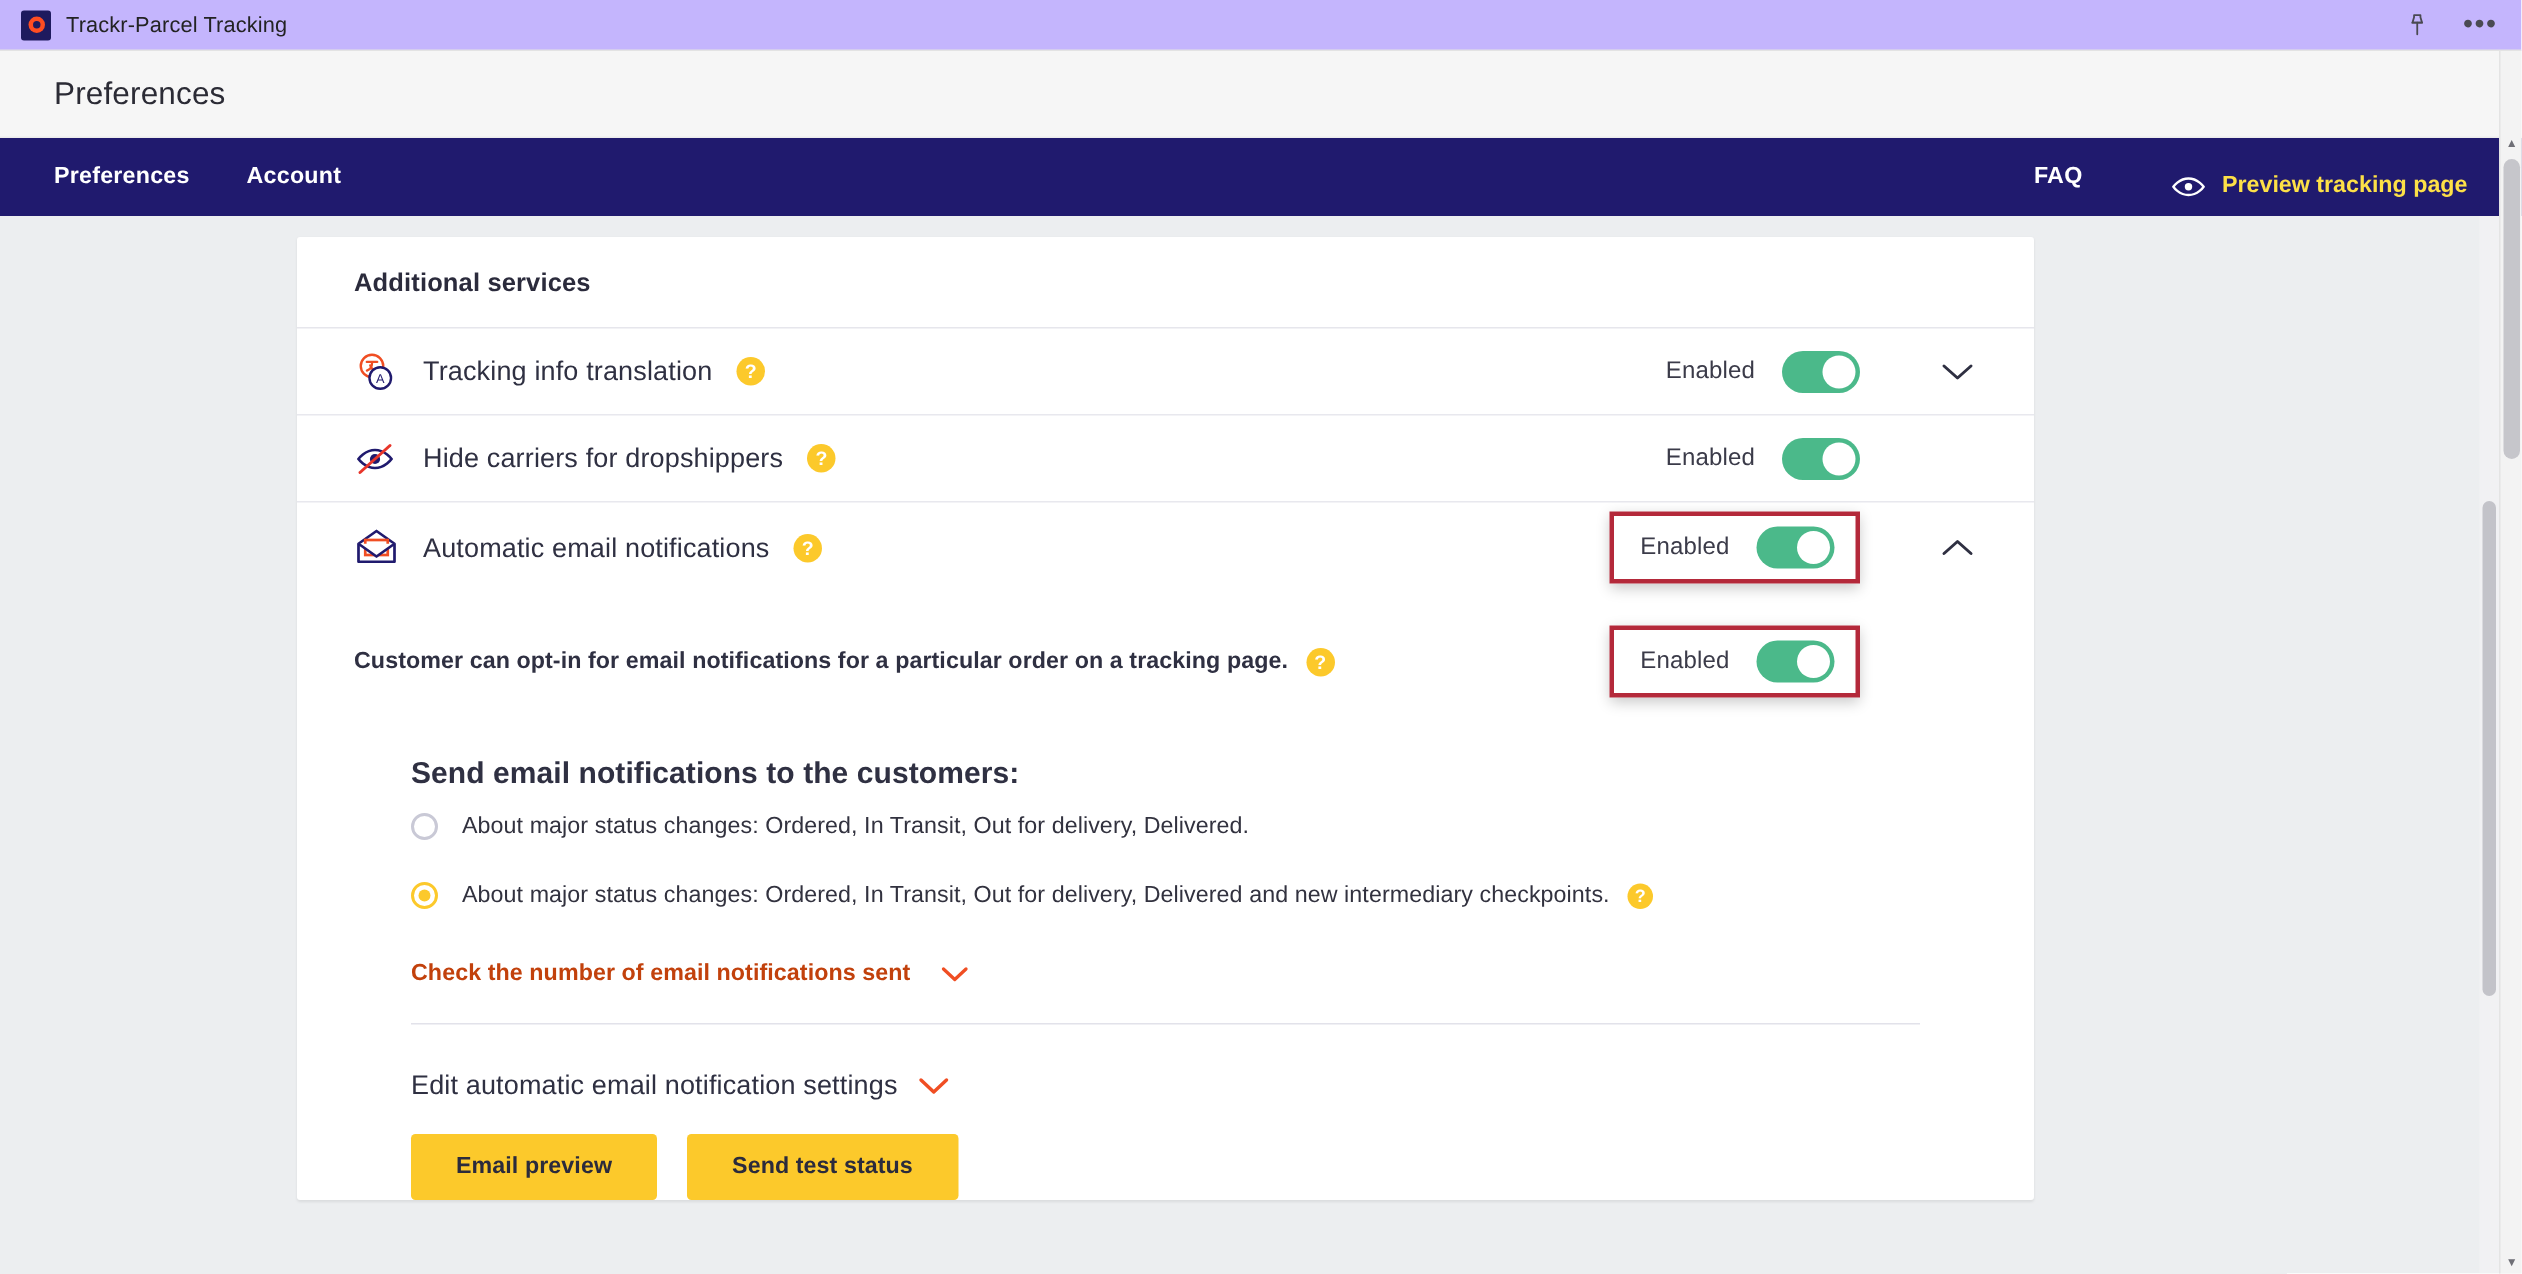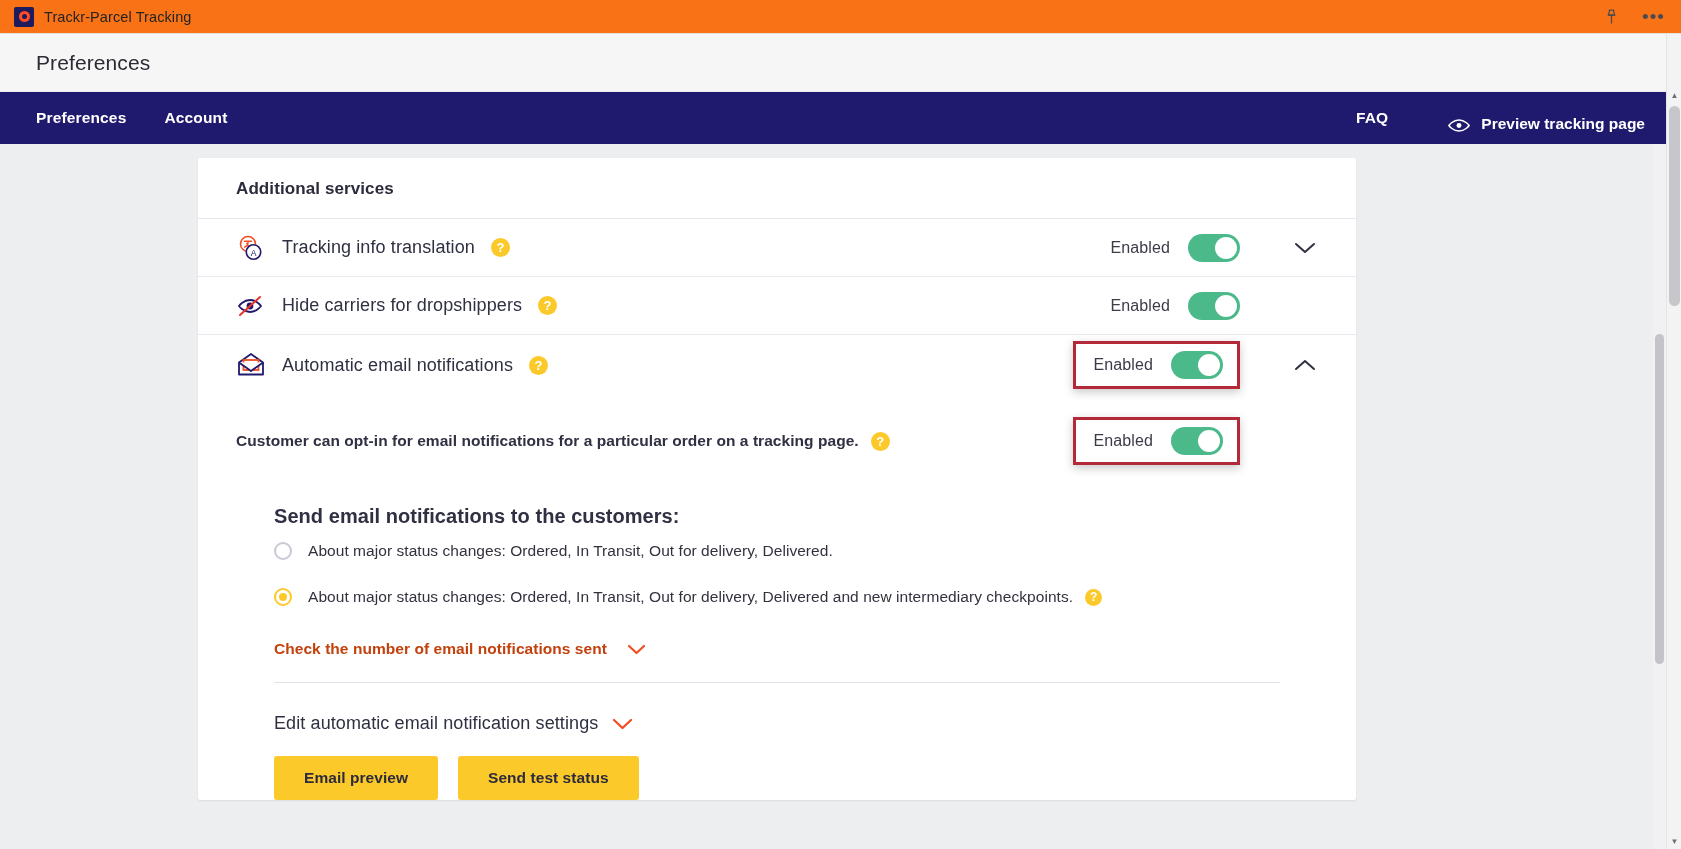--- a/index.html
+++ b/index.html
@@ -6,21 +6,21 @@
   html, body {
     width: 1681px; height: 849px;
     font-family: "Liberation Sans", sans-serif;
     background: #ffffff;
     overflow: hidden;
   }
 
   
   .titlebar {
     height: 34px;
-    background: #f97316;
+    background: #c4b5fd;
     border-bottom: 1px solid #e3e3e3;
     display: flex;
     align-items: center;
     padding: 0 14px;
     position: relative;
   }
   .app-logo {
     width: 20px; height: 20px;
     background: #1e1a5e;
     border-radius: 2px;
@@ -93,22 +93,22 @@
     cursor: pointer;
     letter-spacing: .15px;
     white-space: nowrap;
   }
   .nav-right {
     margin-left: auto;
     display: flex; align-items: center; gap: 60px;
   }
   .nav-right .nav-item { font-weight: 700; }
   .preview-link {
-    display: flex; align-items: flex-end; gap: 11px;
-    font-size: 15.5px; font-weight: 700; color: #ffffff;
+    display: flex; align-items: center; gap: 11px;
+    font-size: 15.5px; font-weight: 700; color: #fde047;
     cursor: pointer; white-space: nowrap; margin-top: 12px;
   }
 
   
   .content {
     background: #eceef0;
     height: calc(849px - 34px - 58px - 52px);
     position: relative;
     overflow: hidden;
   }

